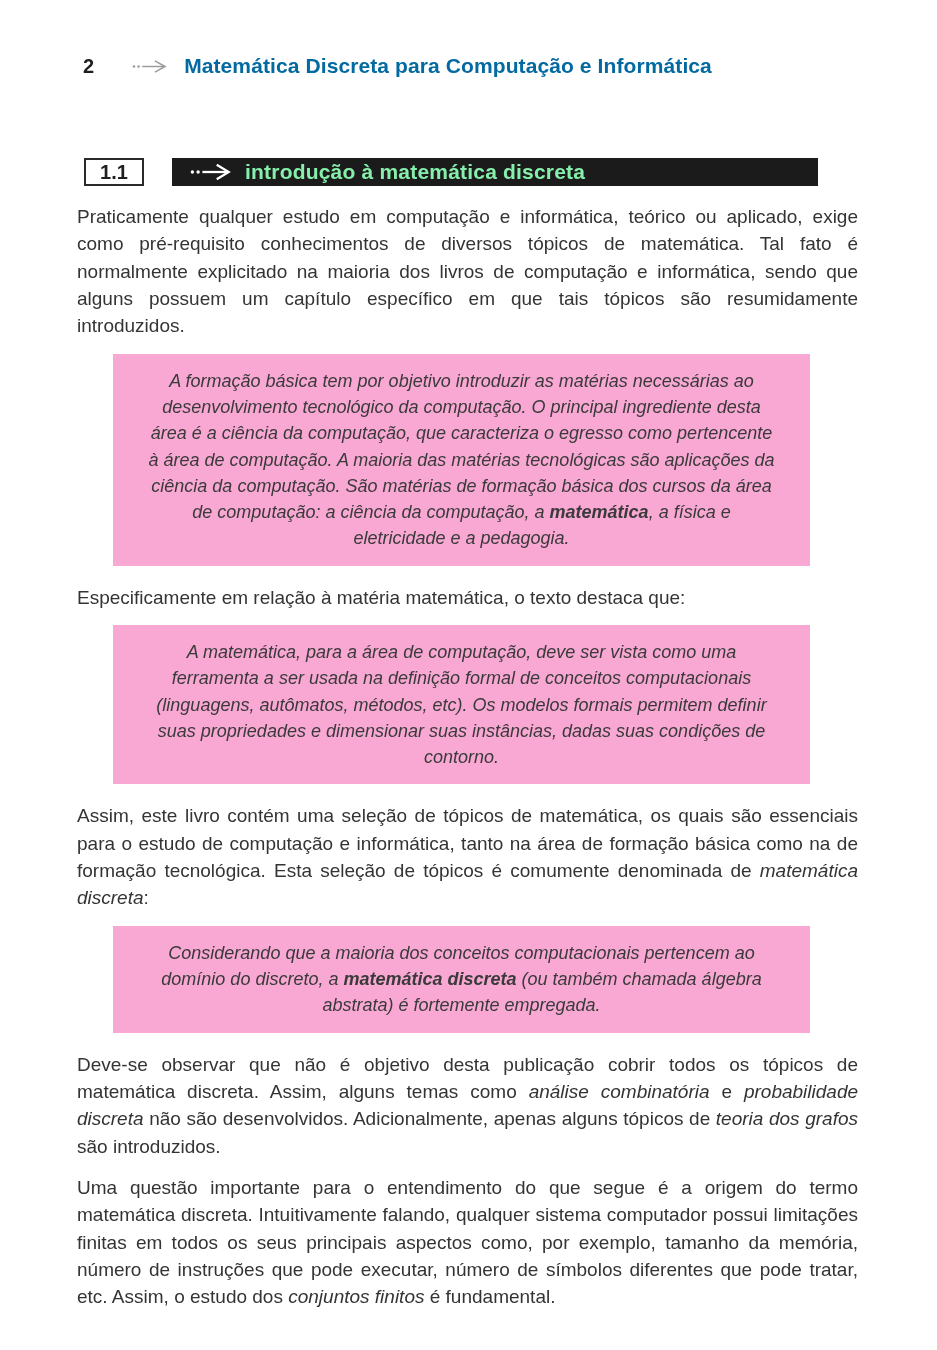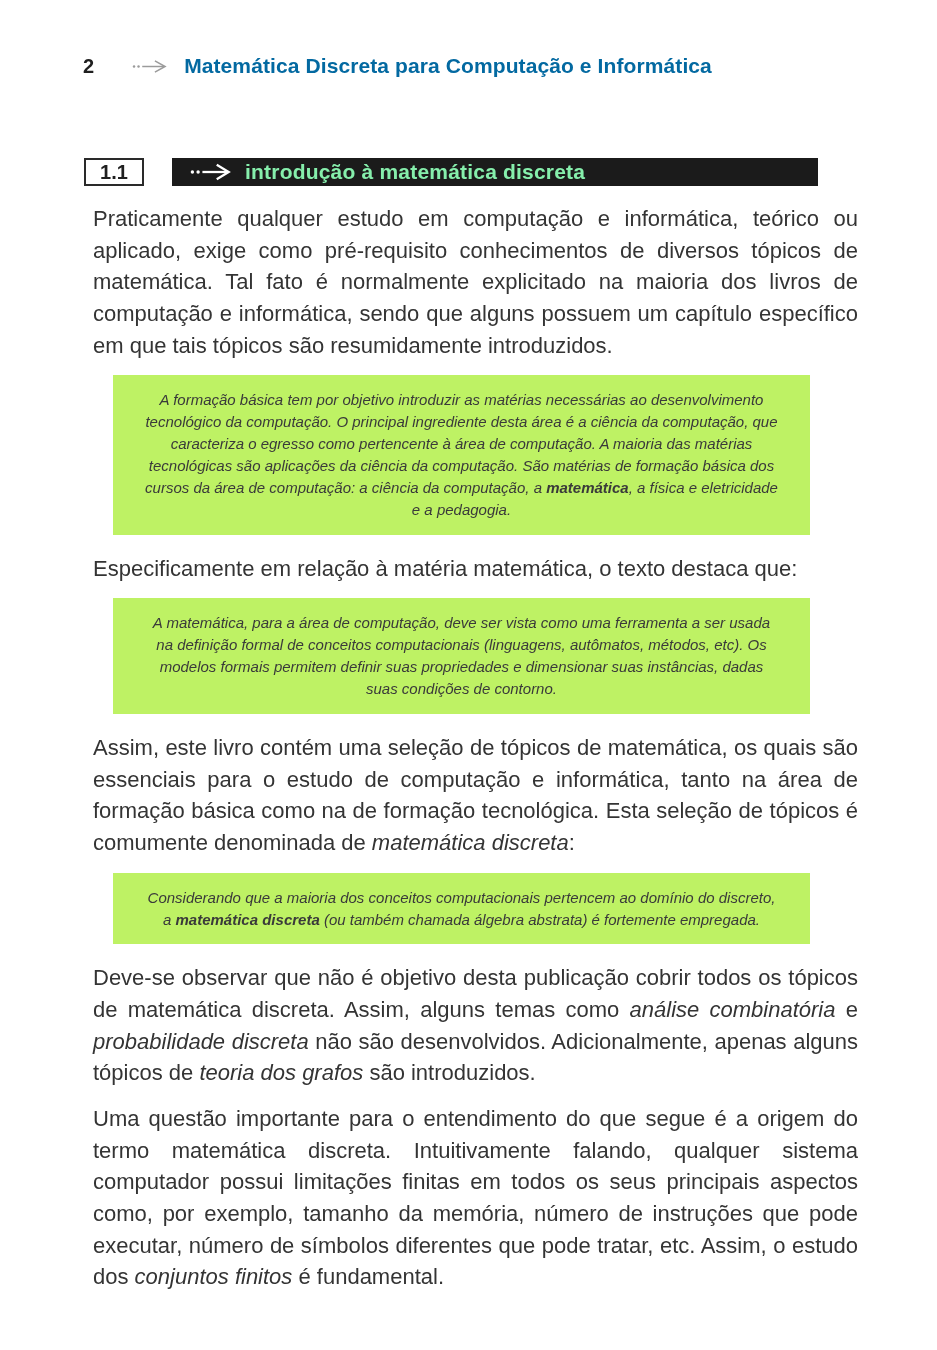--- a/index.html
+++ b/index.html
@@ -85,30 +85,30 @@
   }
   .section-title {
     font-size: 21px;
     font-weight: 700;
     letter-spacing: 0.2px;
   }
 
   
   .article { }
   .para {
-    font-size: 22px;
+    font-size: 19px;
     line-height: 1.44;
     text-align: justify;
-    margin: 0 0 14px 16px;
+    margin: 0 0 14px 0;
     color: #343434;
   }
   .quote {
-    background: #bef264;
+    background: #f9a8d4;
     font-style: italic;
-    font-size: 15px;
+    font-size: 18px;
     line-height: 1.46;
     text-align: center;
     color: #3a3a3a;
     margin: 5px 48px 18px 36px;
     padding: 14px 32px;
   }
   .seg-b { font-weight: 700; }
   .seg-i { font-style: italic; }
 </style>
 </head>

